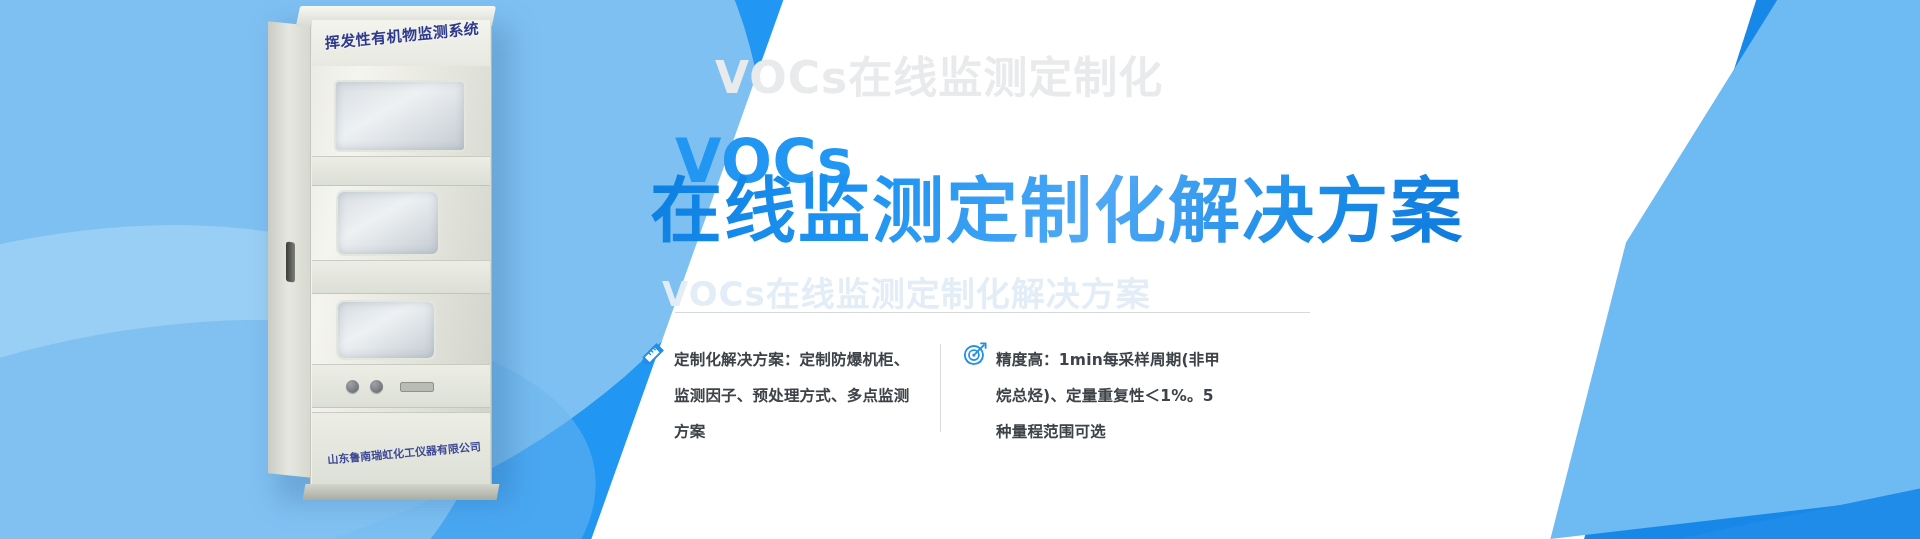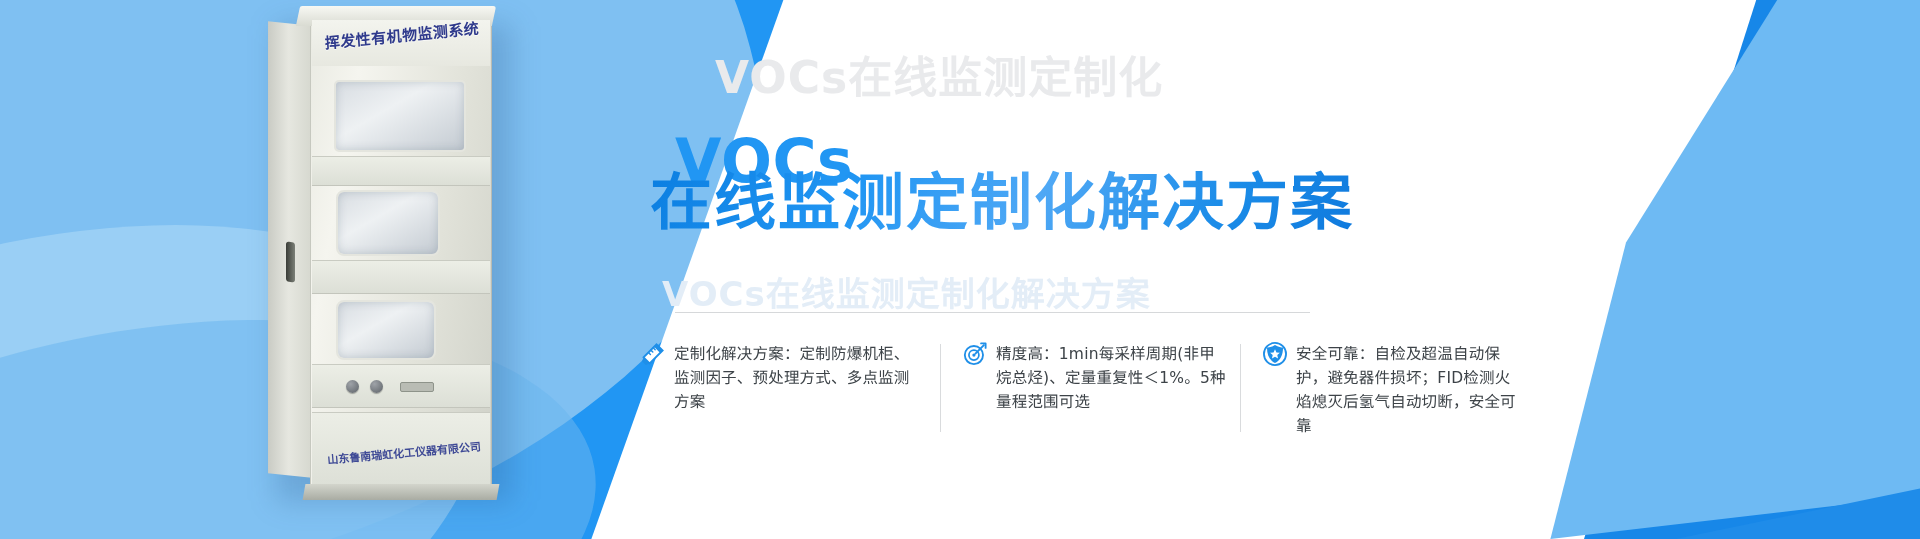--- a/index.html
+++ b/index.html
@@ -225,21 +225,21 @@
     font-size:60px;
     font-weight:800;
     color:#2196f3;
     letter-spacing:.5px;
     font-family:"DejaVu Sans","Liberation Sans",sans-serif;
     margin-top:16px;
   }
   .headline-cn{
     position:absolute;
     left:30px; top:152px;
-    font-size:62px;
+    font-size:72px;
     font-weight:800;
     letter-spacing:2px;
     white-space:nowrap;
     font-family:Liberation Mono, monospace;
     background:linear-gradient(120deg,#0a7de0 0%,#2196f3 30%,#4fa8f5 55%,#1b8ce8 80%,#0f79dd 100%);
     -webkit-background-clip:text;
     background-clip:text;
     color:transparent;
     -webkit-text-fill-color:transparent;
   }
@@ -286,25 +286,26 @@
   }
   .feat-icon{
     flex:0 0 auto;
     width:26px; height:26px;
     margin-right:8px;
     margin-top:-1px;
   }
   .feat-icon svg{ display:block; width:26px; height:26px; }
   .feat-text{
     font-size:15.5px;
-    line-height:24px;
+    line-height:36px;
     color:#3d4348;
     letter-spacing:.2px;
     font-family:"DejaVu Sans","Liberation Sans",sans-serif;
     width:242px;
+    font-weight:bold;
   }
 </style>
 </head>
 <body>
 
 <div id="banner">
 
   <div class="bg-base"></div>
   <div class="bg-swoosh-1"></div>
   <div class="bg-swoosh-2"></div>
@@ -371,26 +372,16 @@
             <circle cx="11" cy="13" r="8.4" stroke="#1f8fe8" stroke-width="1.7"></circle>
             <circle cx="11" cy="13" r="4.6" stroke="#1f8fe8" stroke-width="1.6"></circle>
             <circle cx="11" cy="13" r="1.5" fill="#1f8fe8"></circle>
             <path d="M12.4 11.6 L20.2 3.8" stroke="#1f8fe8" stroke-width="1.8" stroke-linecap="round"></path>
             <path d="M17.6 2.2 L21.8 2.2 L21.8 6.4" stroke="#1f8fe8" stroke-width="1.7" stroke-linecap="round" stroke-linejoin="round"></path>
           </svg>
         </span>
         <span class="feat-text">精度高：1min每采样周期(非甲烷总烃)、定量重复性＜1%。5种量程范围可选</span>
       </div>
 
-      <div class="feature">
-        <span class="feat-icon">
-          <svg viewBox="0 0 24 24" fill="none">
-            <circle cx="12" cy="12" r="10.2" stroke="#1f8fe8" stroke-width="1.7" fill="#ffffff"></circle>
-            <path d="M12 3.6 C15 5.6 18 5.9 19.4 5.9 C19.4 13 17 17.6 12 20.4 C7 17.6 4.6 13 4.6 5.9 C6 5.9 9 5.6 12 3.6 Z" fill="#1f8fe8"></path>
-            <path d="M12 7.6 L13.32 10.52 L16.5 10.86 L14.12 12.98 L14.8 16.1 L12 14.5 L9.2 16.1 L9.88 12.98 L7.5 10.86 L10.68 10.52 Z" fill="#ffffff"></path>
-          </svg>
-        </span>
-        <span class="feat-text">安全可靠：自检及超温自动保护，避免器件损坏；FID检测火焰熄灭后氢气自动切断，安全可靠</span>
-      </div>
 
     </div>
   </div>
 </div>
 
 </body></html>

